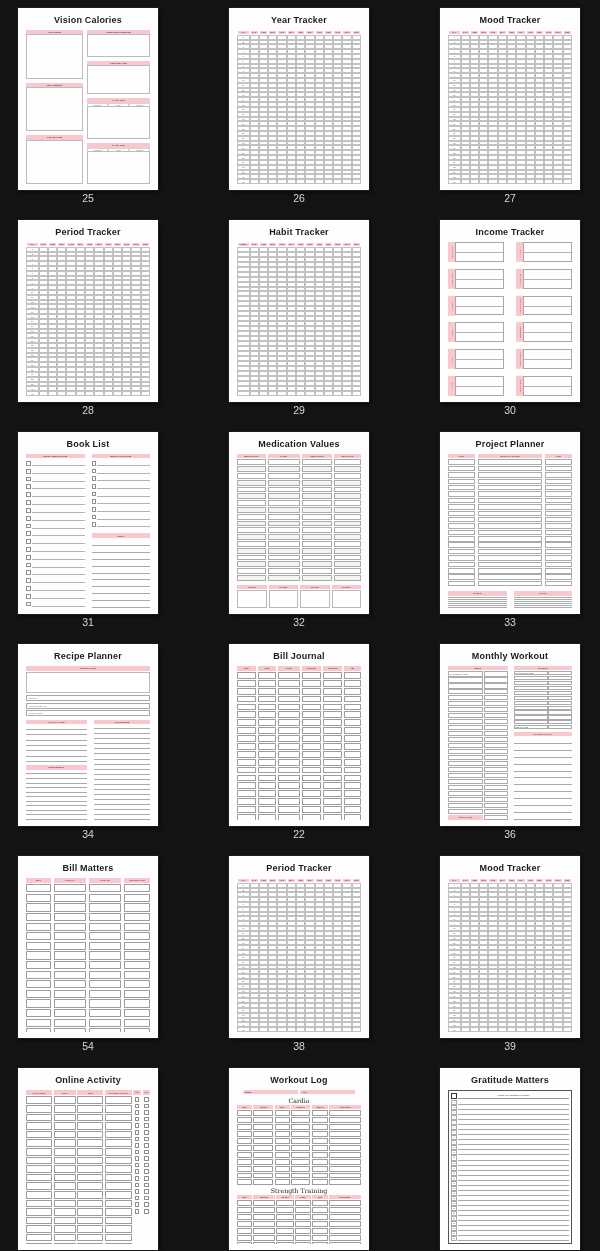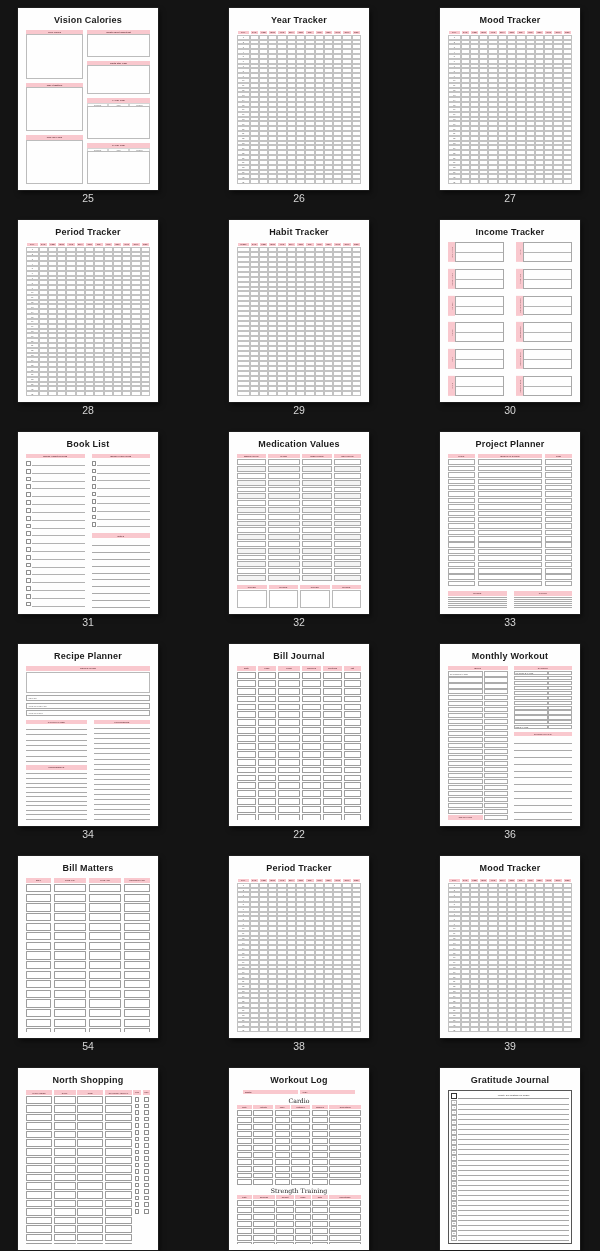--- a/index.html
+++ b/index.html
@@ -3587,21 +3587,21 @@
               <div class="mgc"></div>
             </div>
           </div>
         </div>
         <div class="pnum">39</div>
       </div>
     </div>
     <div class="row">
       <div class="cell">
         <div class="thumb">
-          <div class="ptitle">North Shopping</div>
+          <div class="ptitle">Online Activity</div>
           <div class="pbody">
             <div style="display: grid; grid-template-columns: 1.25fr 1.05fr 1.25fr 1.3fr 0.36fr 0.36fr; gap: 0px 1.6px; flex: 1 1 0%;">
               <div class="colflex" style="gap: 1.1px;">
                 <div class="bar" style="height: 5.5px; font-size: 2px;">DATE ORDER</div>
                 <div class="tcell" style="height: 5.5px; flex: 0 0 auto;"></div>
                 <div class="tcell" style="height: 5.5px; flex: 0 0 auto;"></div>
                 <div class="tcell" style="height: 5.5px; flex: 0 0 auto;"></div>
                 <div class="tcell" style="height: 5.5px; flex: 0 0 auto;"></div>
                 <div class="tcell" style="height: 5.5px; flex: 0 0 auto;"></div>
                 <div class="tcell" style="height: 5.5px; flex: 0 0 auto;"></div>
@@ -3961,21 +3961,21 @@
                 <div class="tcell" style="height: 3.9px; flex: 0 0 auto;"></div>
                 <div class="tcell" style="height: 3.9px; flex: 0 0 auto;"></div>
               </div>
             </div>
           </div>
         </div>
         <div class="pnum"></div>
       </div>
       <div class="cell">
         <div class="thumb">
-          <div class="ptitle">Gratitude Journal</div>
+          <div class="ptitle">Gratitude Matters</div>
           <div class="pbody">
             <div class="gouter">
               <div class="ghrow">
                 <div class="gnumhead"></div>
                 <div class="ghead">What I am Grateful for Today</div>
               </div>
               <div class="grows" style="grid-template-rows: repeat(28, 1fr);">
                 <div class="grow">
                   <div class="gnum">1</div>
                   <div class="gln"></div>

